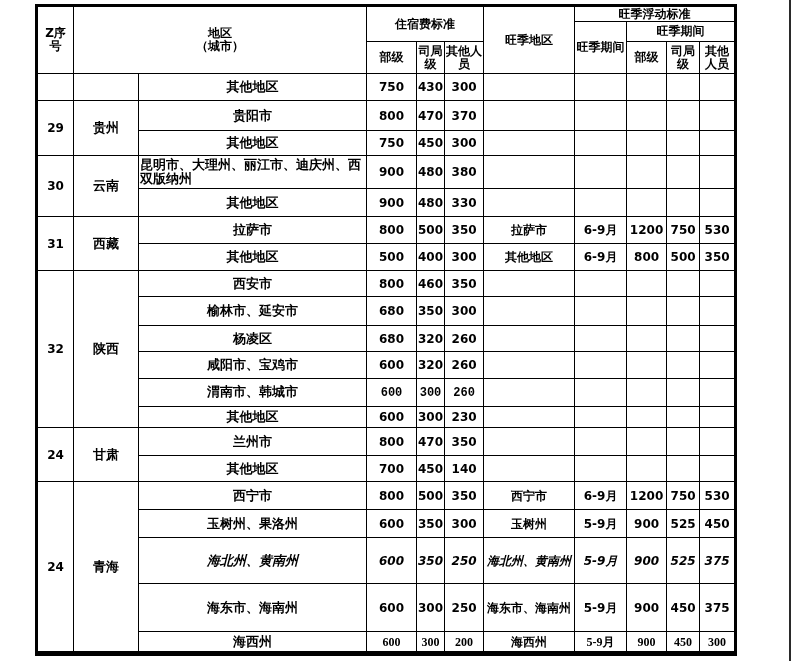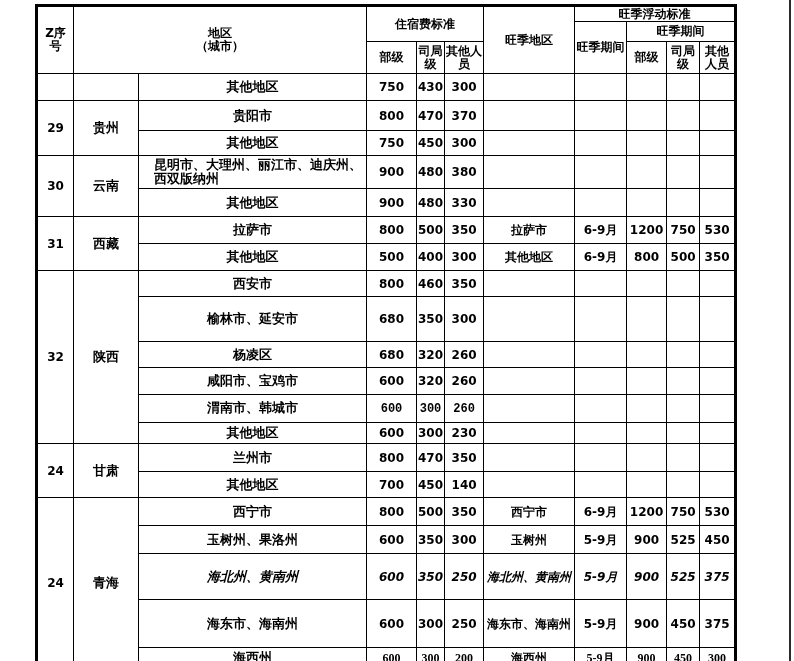--- a/index.html
+++ b/index.html
@@ -26,21 +26,21 @@
     vertical-align:middle;
     padding:0 1px;
     overflow:hidden;
     font-weight:bold;
     font-size:12px;
     line-height:14px;
     white-space:pre-line;
   }
   thead th { font-size:12px; line-height:13px; }
   td.city { font-size:13px; }
-  td.city.left { text-align:left; padding-left:15px; }
+  td.city.left { text-align:left; padding-left:1px; }
   td.num { font-size:12px; letter-spacing:0px; }
   td.peak-area { font-size:12px; }
   th.tight { padding:0; line-height:13px; }
   .window-edge {
     position:absolute; left:789px; top:0; width:2px; height:661px;
     background:#2a2a2a;
   }
 </style>
 </head>
 <body>
@@ -176,21 +176,21 @@
           <td class="city">西安市</td>
           <td class="num">800</td>
           <td class="num">460</td>
           <td class="num">350</td>
           <td class="peak-area"></td>
           <td class="num"></td>
           <td class="num"></td>
           <td class="num"></td>
           <td class="num"></td>
         </tr>
-        <tr style="height: 45px;">
+        <tr style="height: 29px;">
           <td class="city">榆林市、延安市</td>
           <td class="num">680</td>
           <td class="num">350</td>
           <td class="num">300</td>
           <td class="peak-area"></td>
           <td class="num"></td>
           <td class="num"></td>
           <td class="num"></td>
           <td class="num"></td>
         </tr>

